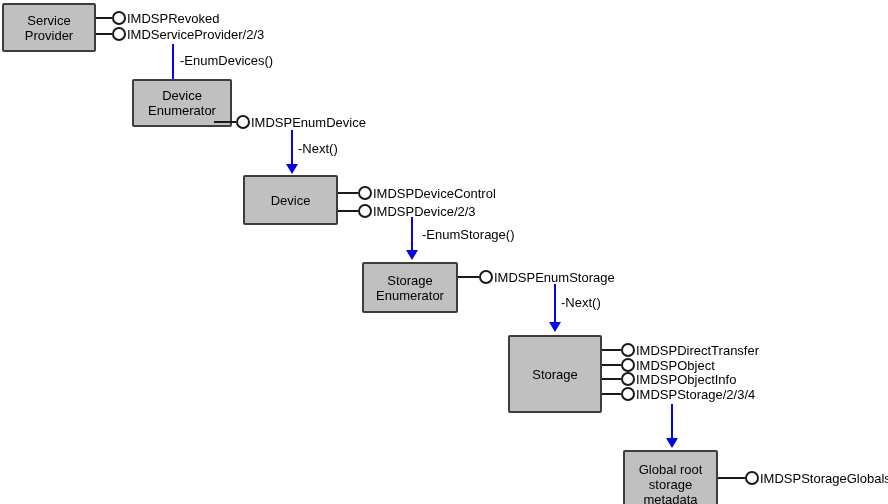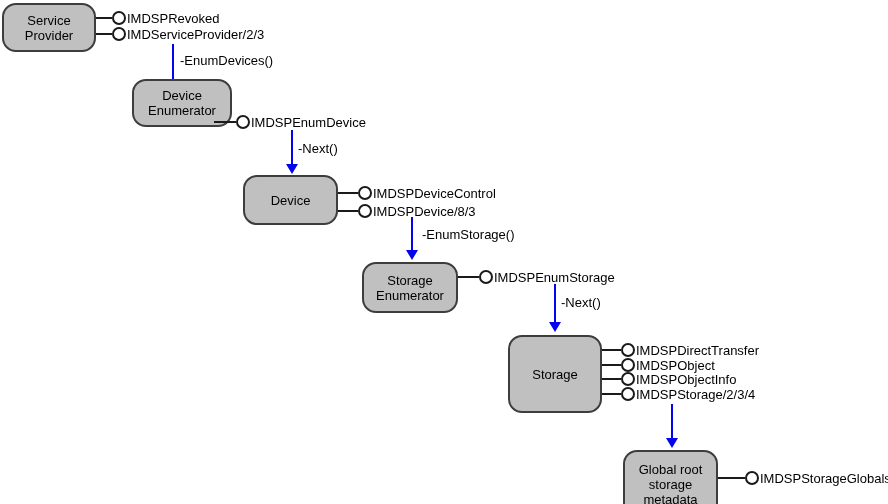--- a/index.html
+++ b/index.html
@@ -10,21 +10,21 @@
     background: #ffffff;
     font-family: "Liberation Sans", sans-serif;
     color: #000000;
     overflow: hidden;
   }
   .node {
     position: absolute;
     box-sizing: border-box;
     background: #c0c0c0;
     border: 2px solid #3d3d3d;
-    border-radius: 14px;
+    border-radius: 2px;
     display: flex;
     align-items: center;
     justify-content: center;
     text-align: center;
     font-size: 13px;
     line-height: 15px;
     padding: 0 5px;
   }
   .iface {
     position: absolute;
@@ -108,21 +108,21 @@
     <span>Device</span>
   </div>
   <div class="iface" style="left:338px; top:186px">
     <span class="stem" style="width:20px"></span>
     <span class="lolli"></span>
     <span class="iface-label">IMDSPDeviceControl</span>
   </div>
   <div class="iface" style="left:338px; top:204px">
     <span class="stem" style="width:20px"></span>
     <span class="lolli"></span>
-    <span class="iface-label">IMDSPDevice/8/3</span>
+    <span class="iface-label">IMDSPDevice/2/3</span>
   </div>
 
   <div class="arrow" style="left:405px; top:217px; height:43px">
     <div class="arrow-line"></div>
     <div class="arrow-head"></div>
   </div>
   <span class="call-label" style="left:422px; top:227px">-EnumStorage()</span>
 
   <div class="node" style="left:362px; top:262px; width:96px; height:51px">
     <span>Storage Enumerator</span>

